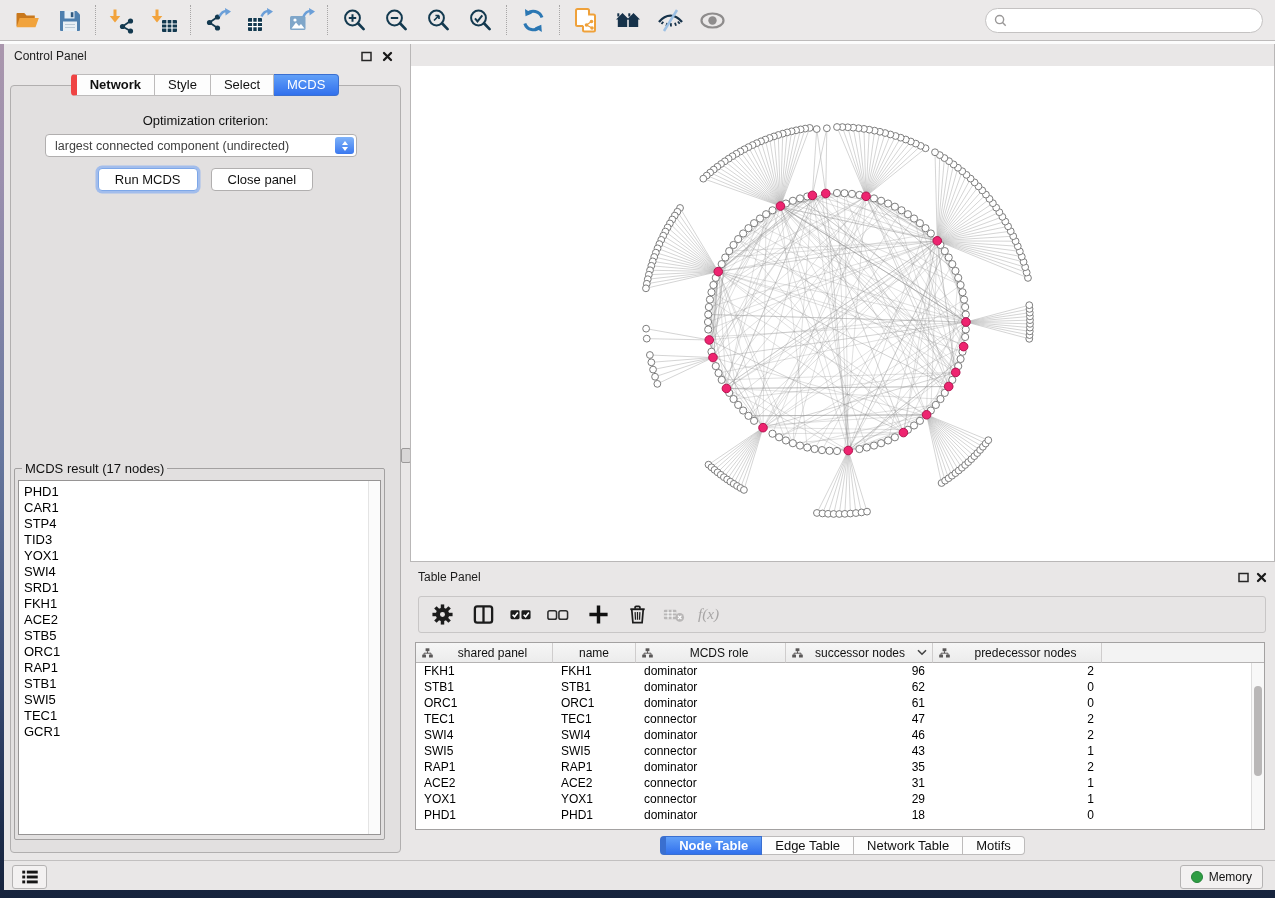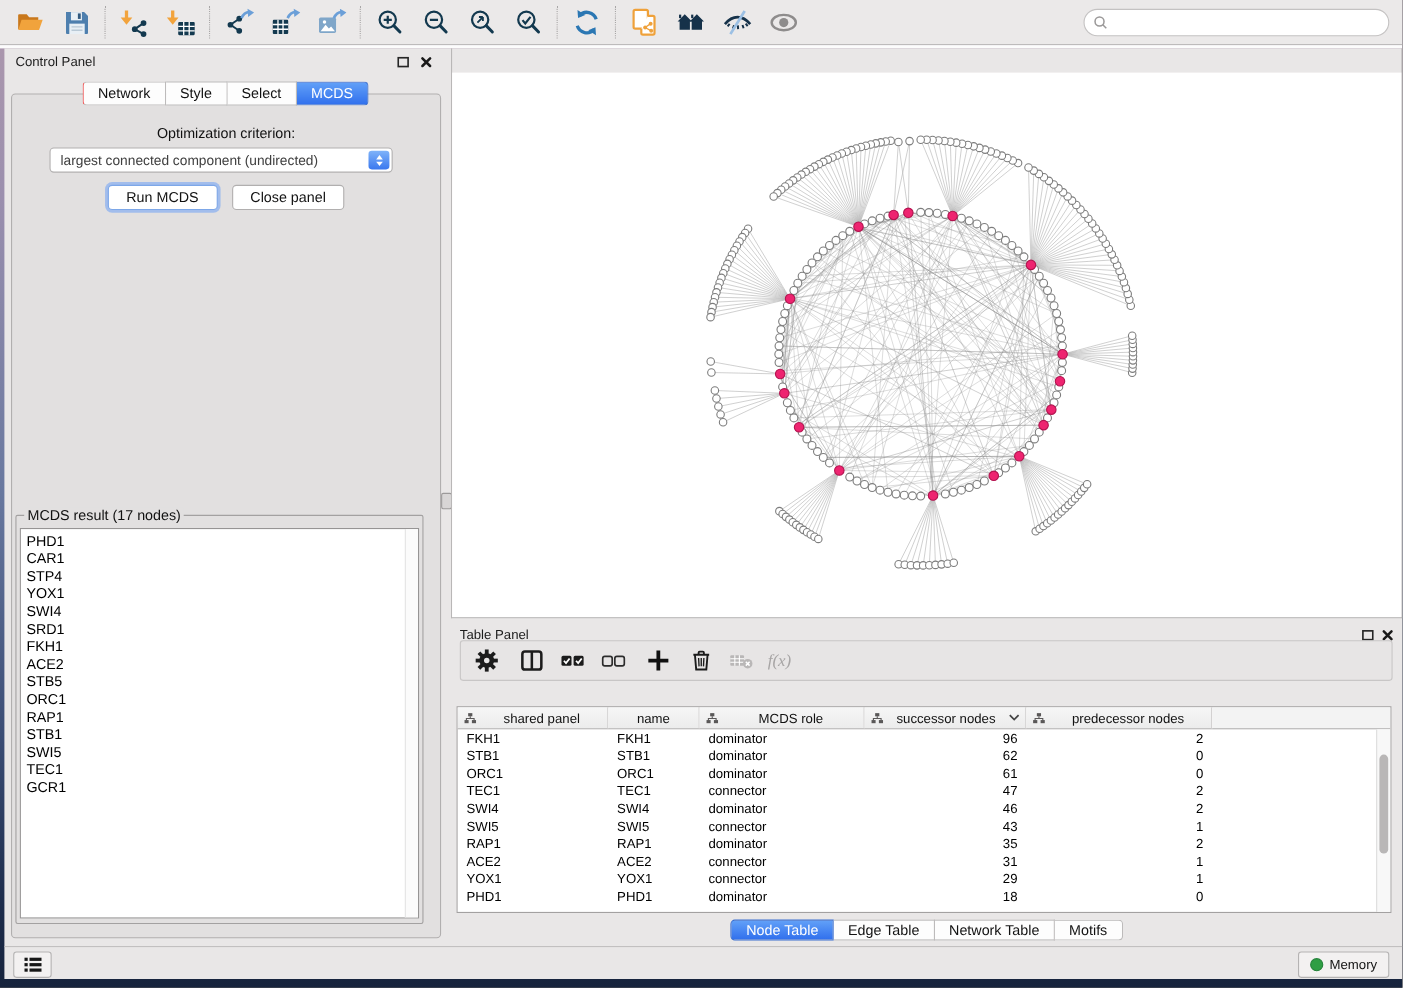--- a/index.html
+++ b/index.html
@@ -25,21 +25,21 @@
   .workspace { position:absolute; left:4px; top:44px; width:1271px; height:816px; background:#e9e7e7; }
   
   .control-panel { position:absolute; left:0; top:0; width:402px; height:816px; }
   .panel-titlebar { position:absolute; left:0; top:0; right:0; height:24px; }
   .panel-title { position:absolute; left:10px; top:5px; font-size:12px; color:#1c1c1c; }
   .win-mini { position:absolute; top:7px; width:11px; height:10px; }
   .win-mini svg { width:11px; height:11px; display:block; }
   .tabs-row { position:absolute; left:0; right:0; display:flex; justify-content:center; z-index:5; }
   .tab { height:22px; line-height:20px; padding:0 13px; font-size:13px; color:#111; background:#fdfdfd;
          border:1px solid #bdbbbb; border-left:none; cursor:default; }
-  .tab:first-child { border-left:1px solid #ef4444; border-radius:4px 0 0 4px; }
+  .tab:first-child { border-left:6px solid #ef4444; border-radius:4px 0 0 4px;font-weight:bold; }
   .tab:last-child { border-radius:0 4px 4px 0; }
   .tab.selected { background:linear-gradient(#61a0f8,#3170ed); color:#fff; border-color:#3a6fd0; }
   .cp-inner { position:absolute; left:6px; right:5px; top:41px; bottom:7px; background:#e2e0e0;
               border:1px solid #b1afaf; border-radius:4px; }
   .opt-label { position:absolute; top:27px; left:0; width:100%; text-align:center; font-size:13px; color:#111; }
   .dropdown { position:absolute; left:34px; top:48px; width:312px; height:23px; background:#fff;
               border:1px solid #b1afaf; border-radius:4px; display:flex; align-items:center; padding-left:9px; }
   .dropdown .val { font-size:12.5px; color:#404040; white-space:nowrap; overflow:hidden; }
   .stepper { position:absolute; right:2px; top:2px; width:19px; height:17px; border-radius:3px;
              background:linear-gradient(#7fb3f9,#3a78ef); display:flex; flex-direction:column;
@@ -69,21 +69,21 @@
   .light.red { background:#fc5b57; border:1px solid #e1484e; }
   .light.yellow { background:#fdbe41; border:1px solid #e0a732; }
   .light.green { background:#33c748; border:1px solid #2aad3c; }
   .net-title { position:absolute; left:0; right:0; top:0; height:22px; line-height:22px;
                text-align:center; font-size:13px; color:#1f1f1f; }
   .net-canvas { position:absolute; left:0; top:22px; right:0; bottom:0; background:#fff; }
   .net-canvas svg { position:absolute; left:0; top:0; }
   
   .table-panel { position:absolute; left:406px; top:522px; width:865px; height:294px; }
   .tp-title { position:absolute; left:8px; top:4px; font-size:12px; color:#1c1c1c; }
-  .tp-toolbar { position:absolute; left:8px; top:16px; width:848px; height:37px; background:#e7e5e5;
+  .tp-toolbar { position:absolute; left:8px; top:30px; width:848px; height:37px; background:#e7e5e5;
                 border:1px solid #c8c6c6; border-radius:3px; display:flex; align-items:center; }
   .ttbtn { background:none; border:none; height:30px; display:flex; align-items:center; justify-content:center; }
   .ttbtn svg { width:23px; height:23px; }
   .node-table { position:absolute; left:5px; top:76px; width:850px; height:188px; background:#fff;
                 border:1px solid #a3a1a1; overflow:hidden; }
   .thead { display:flex; height:20px; }
   .th { display:flex; align-items:center; background:linear-gradient(#f6f6f6,#ececec);
         border-right:1px solid #cfcdcd; border-bottom:1px solid #b5b3b3; font-size:12px; color:#111; position:relative; }
   .th .hicon { margin:0 0 0 6px; flex:none; display:flex; }
   .th .hlabel { flex:1; text-align:center; padding:0 4px; white-space:nowrap; overflow:hidden; }
@@ -288,20 +288,21 @@
         <div class="btn-row">
           <button class="cbtn focused">Run MCDS</button>
           <button class="cbtn">Close panel</button>
         </div>
         <div class="fieldset">
           <span class="legend">MCDS result (17 nodes)</span>
           <div class="result-list" id="result-list">
               <div class="result-item">PHD1</div>
               <div class="result-item">CAR1</div>
               <div class="result-item">STP4</div>
+              <div class="result-item">TID3</div>
               <div class="result-item">YOX1</div>
               <div class="result-item">SWI4</div>
               <div class="result-item">SRD1</div>
               <div class="result-item">FKH1</div>
               <div class="result-item">ACE2</div>
               <div class="result-item">STB5</div>
               <div class="result-item">ORC1</div>
               <div class="result-item">RAP1</div>
               <div class="result-item">STB1</div>
               <div class="result-item">SWI5</div>

